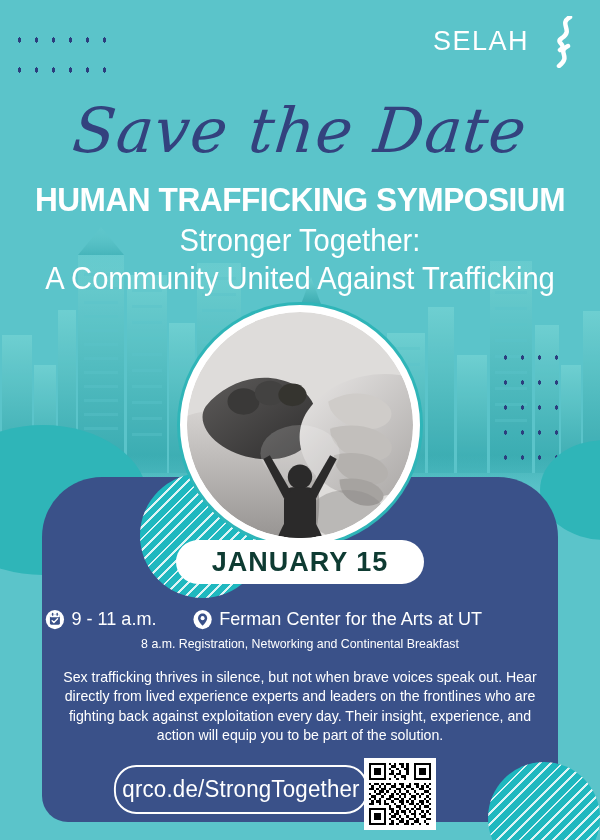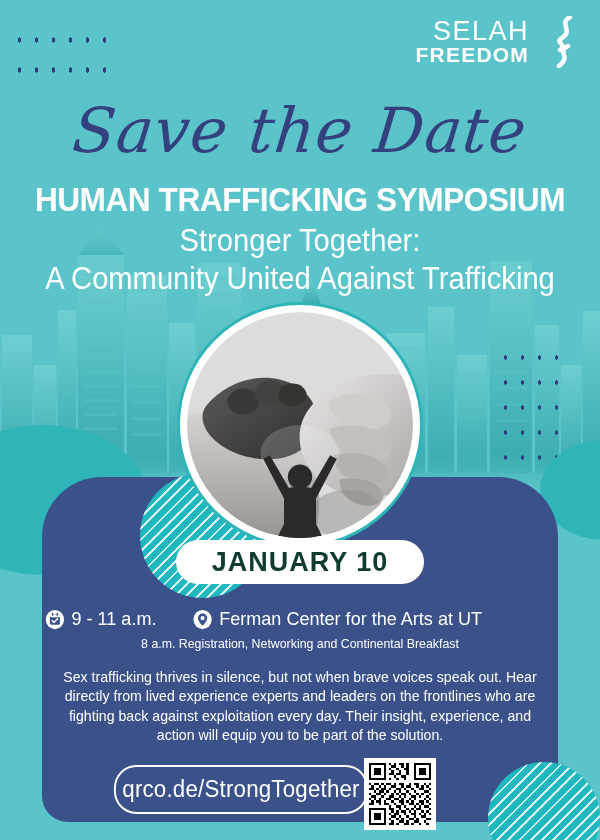--- a/index.html
+++ b/index.html
@@ -413,21 +413,20 @@
   </div>
   <div class="sky-fade-top"></div>
   <div class="sky-fade-bottom"></div>
 
   <div class="dot-grid dots-topleft"></div>
   <div class="dot-grid dots-right"></div>
 
   <div class="logo">
     <div class="logo-text">
       <span class="logo-selah">SELAH</span>
-      <span class="logo-freedom">FREEDOM</span>
     </div>
     <svg class="logo-mark" viewBox="0 0 26 52" aria-hidden="true">
       <path d="M18 1 C6 8, 22 14, 10 22 C2 27, 16 28, 8 34" stroke="#ffffff" stroke-width="4.5" fill="none" stroke-linecap="round"></path>
       <path d="M16 30 C4 36, 20 40, 7 50" stroke="#ffffff" stroke-width="4.5" fill="none" stroke-linecap="round"></path>
     </svg>
   </div>
 
   <div class="save-the-date">Save the Date</div>
   <div class="symposium">HUMAN TRAFFICKING SYMPOSIUM</div>
   <div class="subtitle">
@@ -484,21 +483,21 @@
           <circle cx="120" cy="175" r="13"></circle>
           <path d="M112 186 L128 186 C134 186, 137 192, 137 200 L137 240 L103 240 L103 200 C103 192, 106 186, 112 186 Z"></path>
           <path d="M110 190 L88 152 L81 156 L103 198 Z"></path>
           <path d="M130 190 L152 152 L159 156 L137 198 Z"></path>
           <path d="M103 225 C95 240, 92 250, 92 260 L148 260 C148 248, 144 238, 137 225 Z"></path>
         </g>
       </svg>
     </div>
   </div>
 
-  <div class="date-pill">JANUARY 10</div>
+  <div class="date-pill">JANUARY 15</div>
 
   <div class="details-row">
     <div class="detail-item">
       <svg class="detail-icon" viewBox="0 0 24 24" aria-hidden="true">
         <circle cx="12" cy="12" r="11" fill="#ffffff"></circle>
         <rect x="6" y="6.5" width="12" height="11.5" rx="1.6" fill="#3a5189"></rect>
         <rect x="6" y="6.5" width="12" height="3" rx="1.4" fill="#ffffff"></rect>
         <rect x="8.4" y="4.4" width="1.7" height="3.4" rx="0.8" fill="#3a5189"></rect>
         <rect x="13.9" y="4.4" width="1.7" height="3.4" rx="0.8" fill="#3a5189"></rect>
         <path d="M8.7 13.4 L10.8 15.4 L15.2 11.2" stroke="#ffffff" stroke-width="1.7" fill="none" stroke-linecap="round" stroke-linejoin="round"></path>

